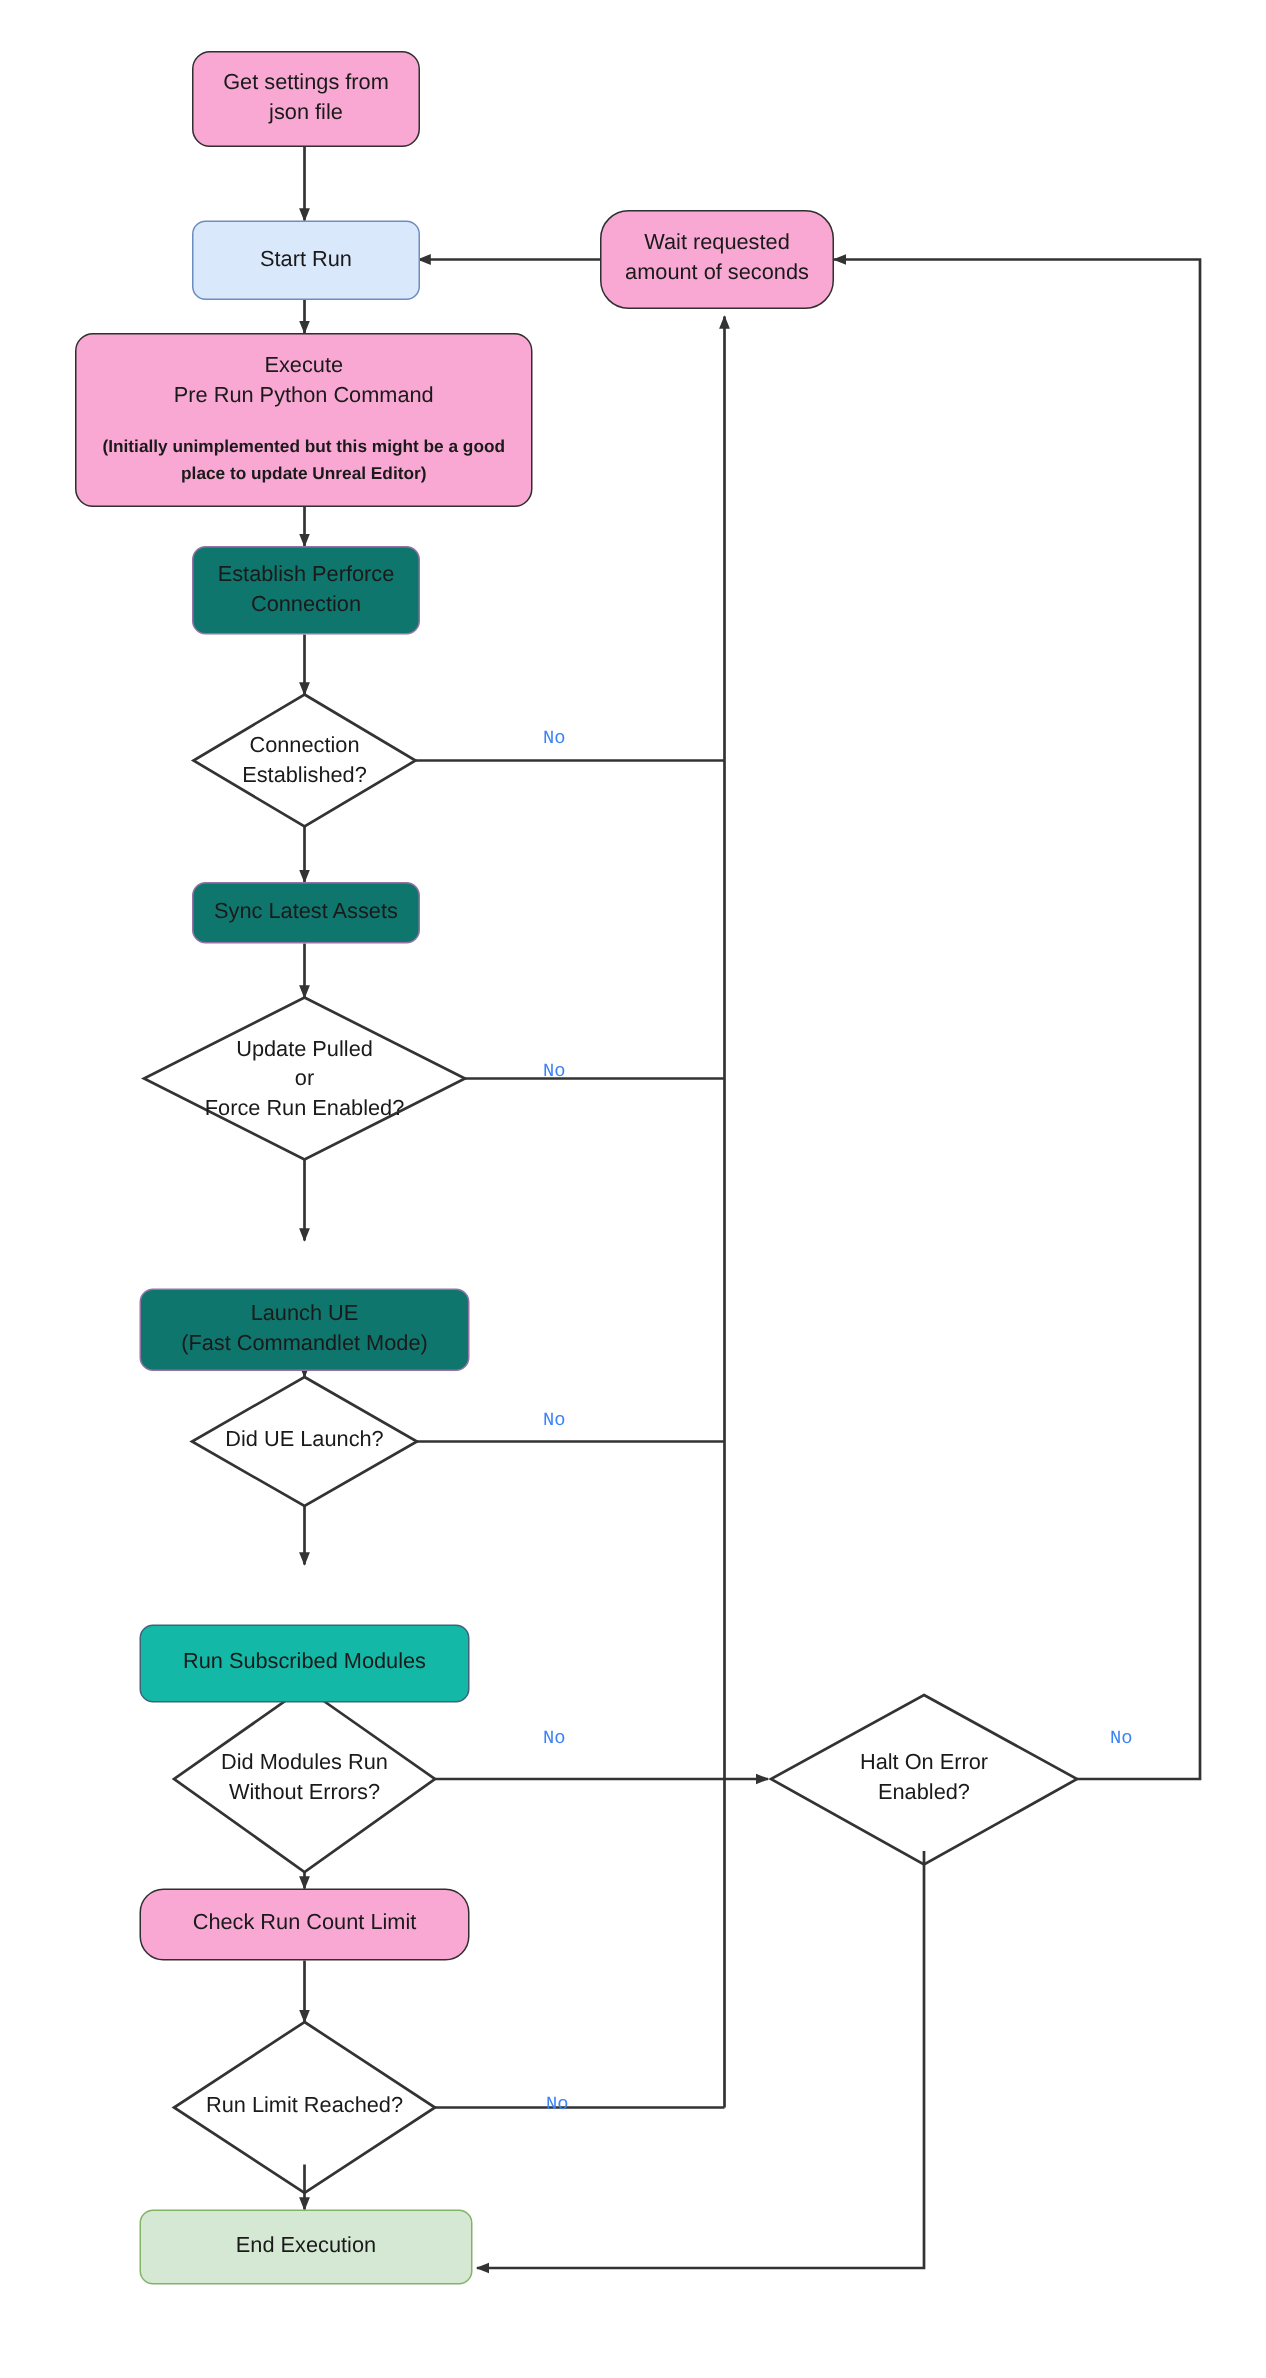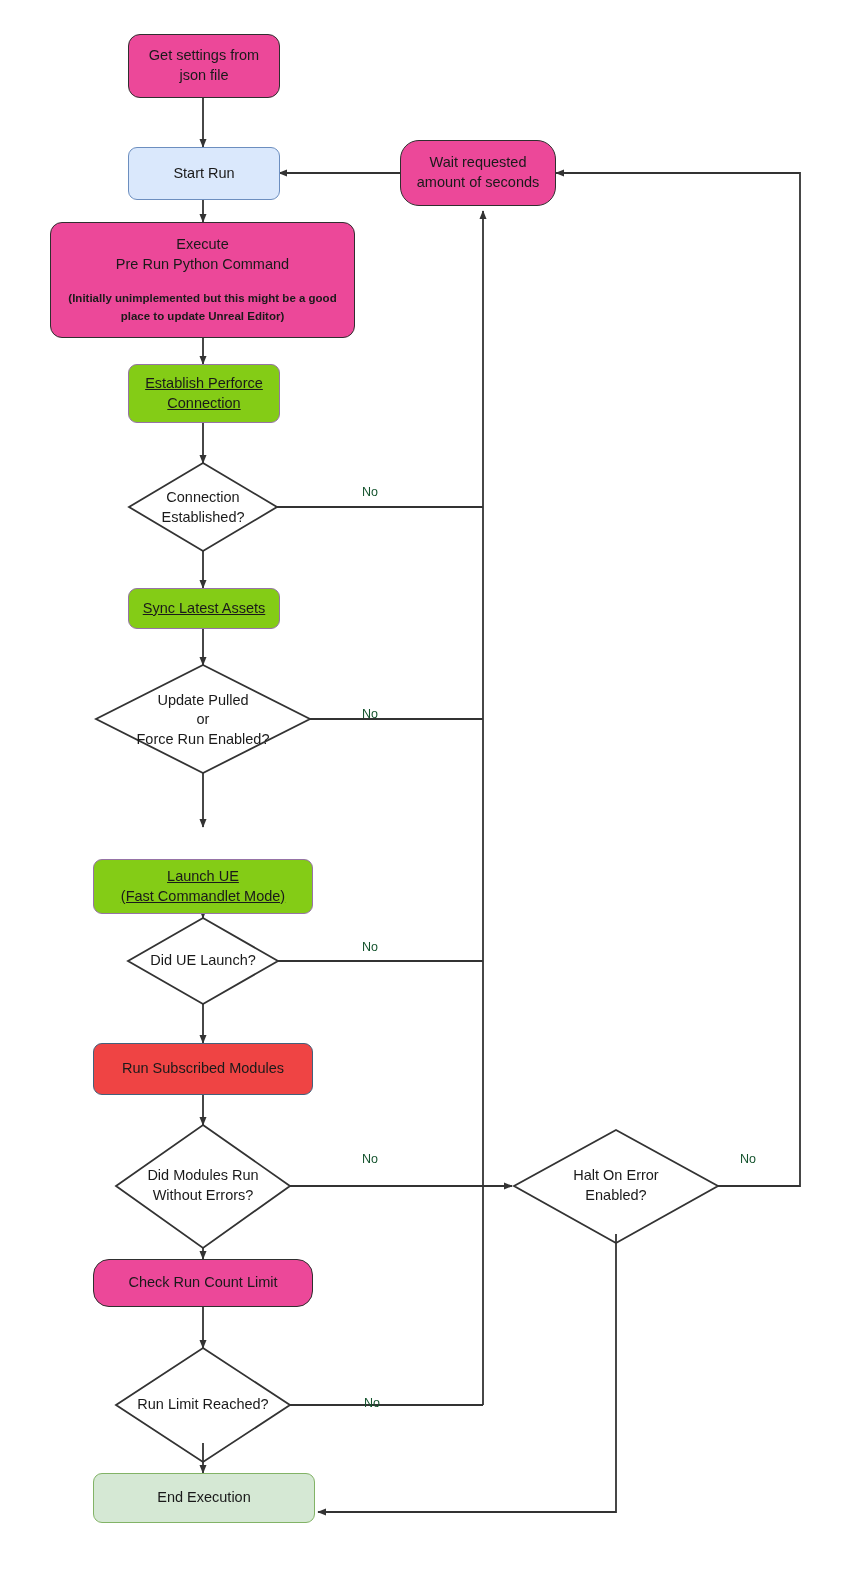--- a/index.html
+++ b/index.html
@@ -1,29 +1,29 @@
 <!DOCTYPE html>
 <html><head>
 <meta charset="utf-8">
 <style>
   html,body{margin:0;padding:0;background:#ffffff;}
   body{font-family:"Liberation Sans","DejaVu Sans",sans-serif;}
   #canvas{position:relative;width:844px;height:1585px;background:#ffffff;overflow:hidden;}
   #wires{position:absolute;left:0;top:0;width:844px;height:1585px;}
   .node{position:absolute;box-sizing:border-box;display:flex;align-items:center;justify-content:center;
         text-align:center;color:#1a1a1a;font-size:14.5px;line-height:1.35;}
-  .proc{border:1.6px solid #2f2f2f;border-radius:12px;background:#ec4899;}
+  .proc{border:1.6px solid #2f2f2f;border-radius:12px;background:#f9a8d4;}
   .proc.sharp{border-radius:9px;}
   .blue{background:#dae8fc;border:1.6px solid #6c8ebf;border-radius:9px;}
-  .purple{background:#84cc16;border:1.6px solid #9673a6;border-radius:9px;text-decoration:underline;}
-  .steel{background:#ef4444;border:1.6px solid #42617b;border-radius:9px;}
+  .purple{background:#0f766e;border:1.6px solid #9673a6;border-radius:9px;}
+  .steel{background:#14b8a6;border:1.6px solid #42617b;border-radius:9px;margin-top:40px;}
   .green{background:#d5e8d4;border:1.6px solid #82b366;border-radius:9px;}
   .diamond-label{position:absolute;display:flex;align-items:center;justify-content:center;
         text-align:center;color:#1a1a1a;font-size:14.5px;line-height:1.35;pointer-events:none;}
-  .edge-label{position:absolute;font-size:12.5px;color:#14532d;white-space:nowrap;}
+  .edge-label{position:absolute;font-size:12.5px;color:#3b82f6;white-space:nowrap;font-family:Liberation Mono, monospace;}
   .sub{display:block;font-size:11.5px;font-weight:bold;margin-top:16px;line-height:1.5;}
   .ttl{display:block;}
 </style>
 </head>
 <body>
 
 <div id="canvas">
 
   <svg id="wires" viewBox="0 0 844 1585" xmlns="http://www.w3.org/2000/svg">
     <defs>

